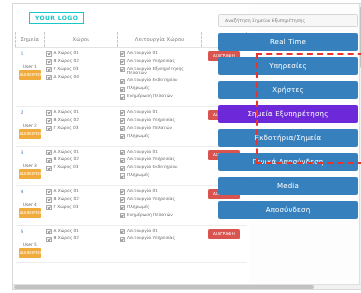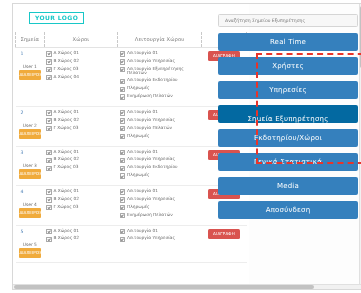--- a/index.html
+++ b/index.html
@@ -154,22 +154,21 @@
     height:18px;
     margin-top:6px;
     background:#3580bd;
     color:#ffffff;
     font-size:7px;
     border-radius:2px;
     letter-spacing:.2px;
     box-sizing:border-box;
   }
   .nav-btn.light{
-    background:#0369a1;
-    align-items:flex-end;
+    background:#6d28d9;
   }
 
   
   .dash-box{
     position:absolute;
     left:243px;top:49px;
     width:118px;height:111px;
     border:2px dashed #e8342a;
     box-sizing:border-box;
     pointer-events:none;
@@ -459,33 +458,33 @@
 
   <div class="right-pane">
     <div class="search-box">
       <span>Αναζήτηση Σημείου Εξυπηρέτησης</span>
     </div>
     <div id="nav-list">
         <div class="nav-btn">
           <span>Real Time</span>
         </div>
         <div class="nav-btn">
+          <span>Υπηρεσίες</span>
+        </div>
+        <div class="nav-btn">
           <span>Χρήστες</span>
-        </div>
-        <div class="nav-btn">
-          <span>Υπηρεσίες</span>
         </div>
         <div class="nav-btn light">
           <span>Σημεία Εξυπηρέτησης</span>
         </div>
         <div class="nav-btn">
-          <span>Εκδοτηρίου/Χώροι</span>
-        </div>
-        <div class="nav-btn">
-          <span>Γενικά Στατιστικά</span>
+          <span>Εκδοτήρια/Σημεία</span>
+        </div>
+        <div class="nav-btn">
+          <span>Γενικά Αποσύνδεση</span>
         </div>
         <div class="nav-btn">
           <span>Media</span>
         </div>
         <div class="nav-btn">
           <span>Αποσύνδεση</span>
         </div>
       </div>
   </div>
 

